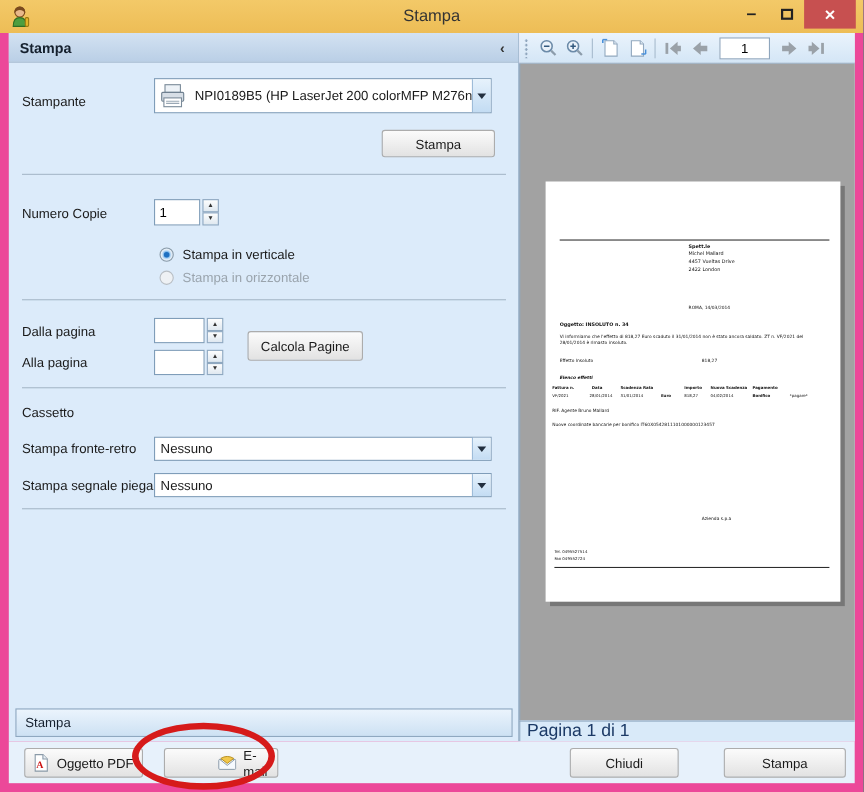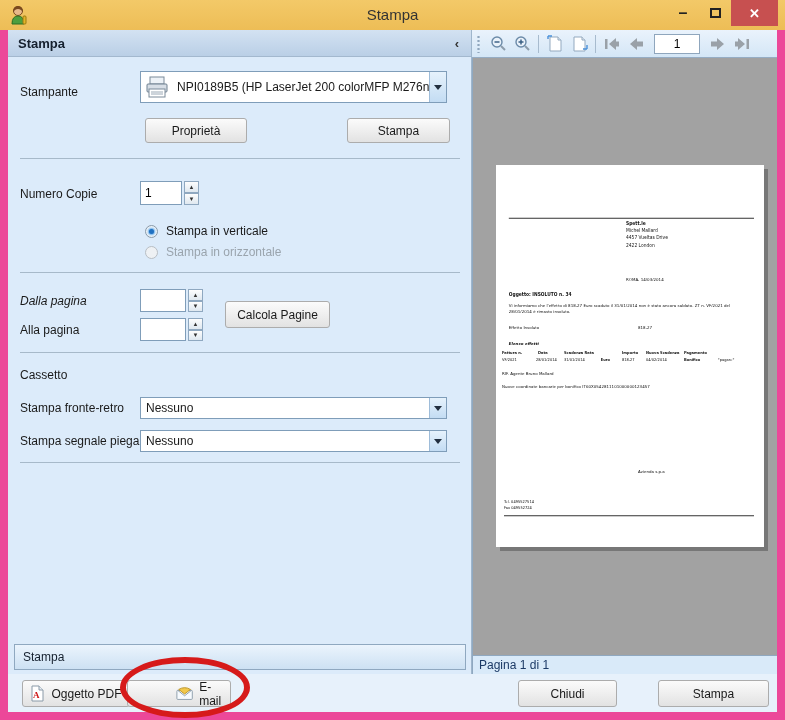--- a/index.html
+++ b/index.html
@@ -47,21 +47,21 @@
   .radio-row .rlabel.dis { color:#9aa4ad; }
   .panel-footer { position:absolute; left:6px; top:614px; width:452px; height:26px; border:1px solid #8FA8C0; background:linear-gradient(#EBF4FD,#CDE1F3); display:flex; align-items:center; padding-left:8px; font-size:12px; color:#15202e; }
   
   .right-panel { position:absolute; left:472px; top:30px; width:305px; height:644px; background:#E7F1FB; }
   .pv-toolbar { position:absolute; left:0; top:0; width:100%; height:28px; background:linear-gradient(#EAF3FC,#D4E6F6); border-bottom:1px solid #96ADC4; display:flex; align-items:center; }
   .tb-handle { width:3px; height:18px; margin:0 6px 0 5px; background-image:radial-gradient(circle,#8FA6BD 1px,transparent 1.3px); background-size:3px 4px; }
   .tb-btn { width:24px; height:24px; display:flex; align-items:center; justify-content:center; cursor:pointer; }
   .tb-sep { width:1px; height:18px; background:#A7BBCE; margin:0 4px; }
   .pv-pagebox { width:46px; height:20px; border:1px solid #8FA6BD; background:#fff; text-align:center; font-size:12px; margin:0 6px; font-family:"Liberation Sans",sans-serif; outline:none; }
   .pv-area { position:absolute; left:0; top:28px; width:305px; height:597px; background:#A2A2A2; border-left:1px solid #8FA8C0; overflow:hidden; }
-  .pv-status { position:absolute; left:0; top:625px; width:305px; height:19px; background:#D9EAF9; border-top:1px solid #8FA8C0; border-left:1px solid #8FA8C0; font-size:12px; color:#1C3A66; display:flex; align-items:center; padding-left:6px; }
+  .pv-status { position:absolute; left:0; top:625px; width:305px; height:19px; background:#D9EAF9; border-top:1px solid #8FA8C0; border-left:1px solid #8FA8C0; font-size:16px; color:#1C3A66; display:flex; align-items:center; padding-left:6px; }
   
   .page { position:absolute; left:23px; top:107px; width:268px; height:382px; background:#fff; box-shadow:4px 4px 0 #777; }
   .page-inner { position:absolute; left:0; top:0; width:670px; height:955px; transform:scale(0.4); transform-origin:top left; color:#111; font-family:"DejaVu Sans",sans-serif; }
   .pl { position:absolute; font-size:10px; white-space:nowrap; }
   .rule { position:absolute; height:2px; background:#000; }
   
   .bottom-bar { position:absolute; left:8px; top:674px; width:769px; height:38px; background:#E7F1FB; }
   .annotation-ellipse { position:absolute; left:120px; top:657px; width:130px; height:61px; border:6px solid #D61A1A; border-radius:50%; pointer-events:none; z-index:50; }
 </style>
 </head>
@@ -97,23 +97,20 @@
         <rect x="3" y="9" width="20" height="8" rx="1" fill="#D7DEE6" stroke="#6f8090"></rect>
         <rect x="5" y="14" width="16" height="8" fill="#fff" stroke="#7a8a99"></rect>
         <line x1="7" y1="17" x2="19" y2="17" stroke="#9aa8b5"></line>
         <line x1="7" y1="19" x2="19" y2="19" stroke="#9aa8b5"></line>
       </svg>
       <span class="ctext">NPI0189B5 (HP LaserJet 200 colorMFP M276nw) (re</span>
       <span class="cbtn">
           <span class="arrow-down"></span>
         </span>
     </div>
-    <div class="btn" style="position:absolute; left:137px; top:88px; width:102px; height:25px;">
-        <span>Proprietà</span>
-      </div>
     <div class="btn" style="position:absolute; left:339px; top:88px; width:103px; height:25px;">
         <span>Stampa</span>
       </div>
 
     <div class="sep" style="top:128px;"></div>
 
     <div class="fld-label" style="left:12px; top:157px;">Numero Copie</div>
     <div class="spin" style="left:132px; top:151px; height:24px;">
       <input style="width: 42px;" value="1">
       <div class="updown">
@@ -126,21 +123,21 @@
       <span class="radio checked"></span>
       <span class="rlabel">Stampa in verticale</span>
     </div>
     <div class="radio-row" style="left:137px; top:215px;">
       <span class="radio disabled"></span>
       <span class="rlabel dis">Stampa in orizzontale</span>
     </div>
 
     <div class="sep" style="top:242px;"></div>
 
-    <div class="fld-label" style="left:12px; top:264px;font-style:italic;">Dalla pagina</div>
+    <div class="fld-label" style="left:12px; top:264px;">Dalla pagina</div>
     <div class="spin" style="left:132px; top:259px; height:23px;">
       <input style="width: 46px;" value="">
       <div class="updown">
         <div>▲</div>
         <div>▼</div>
       </div>
     </div>
     <div class="btn" style="position:absolute; left:217px; top:271px; width:105px; height:27px;">
         <span>Calcola Pagine</span>
       </div>
@@ -282,21 +279,21 @@
 
   <div class="bottom-bar">
     <div class="btn" style="position:absolute; left:14px; top:6px; width:108px; height:27px;">
       <svg width="15" height="17" viewBox="0 0 15 17">
         <path d="M2 1 H9 L13 5 V16 H2 Z" fill="#fff" stroke="#8A9AA8"></path>
         <path d="M9 1 L9 5 L13 5" fill="#E8EEF4" stroke="#8A9AA8"></path>
         <text x="3" y="13" font-size="9" font-weight="bold" fill="#CC1111" font-family="Liberation Serif, serif">A</text>
       </svg>
       <span>Oggetto PDF</span>
     </div>
-    <div class="btn" style="position:absolute; left:119px; top:6px; width:104px; height:27px;padding-left:48px;">
+    <div class="btn" style="position:absolute; left:141px; top:6px; width:104px; height:27px;padding-left:48px;">
       <svg width="19" height="14" viewBox="0 0 19 14">
         <rect x="1" y="3" width="17" height="10" rx="1" fill="#F6FAFE" stroke="#8A9AA8"></rect>
         <path d="M2 3 L9.5 9 L17 3" fill="none" stroke="#8A9AA8"></path>
         <path d="M3 2 Q9.5 -2 16 2 L9.5 7 Z" fill="#F2C84B" stroke="#B89020"></path>
       </svg>
       <span>E-mail</span>
     </div>
     <div class="btn" style="position:absolute; left:510px; top:6px; width:99px; height:27px;">
         <span>Chiudi</span>
       </div>

